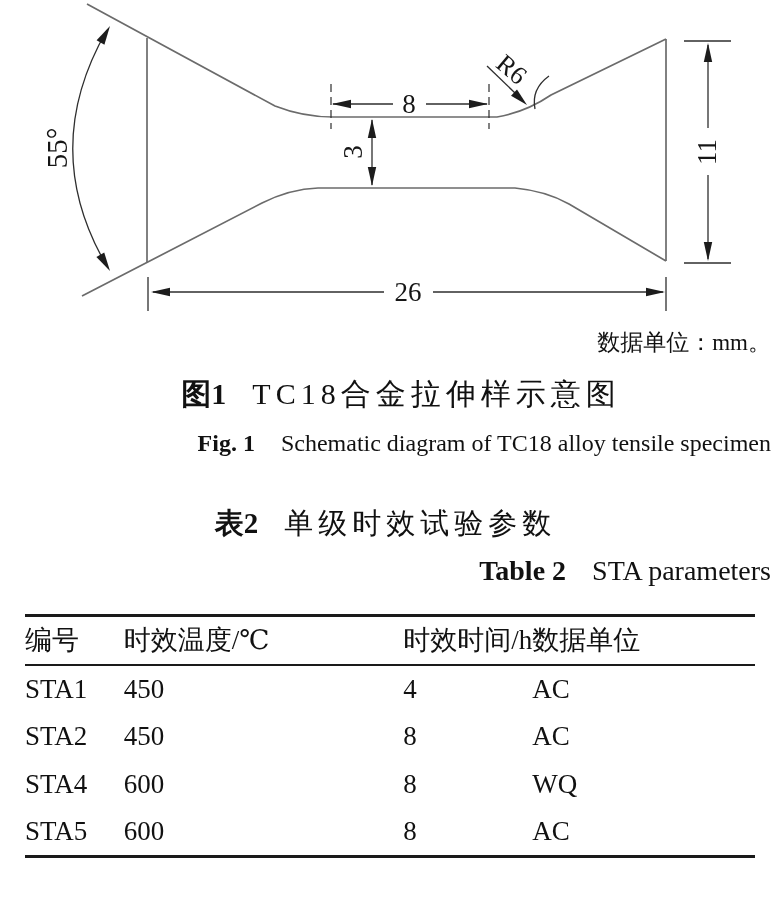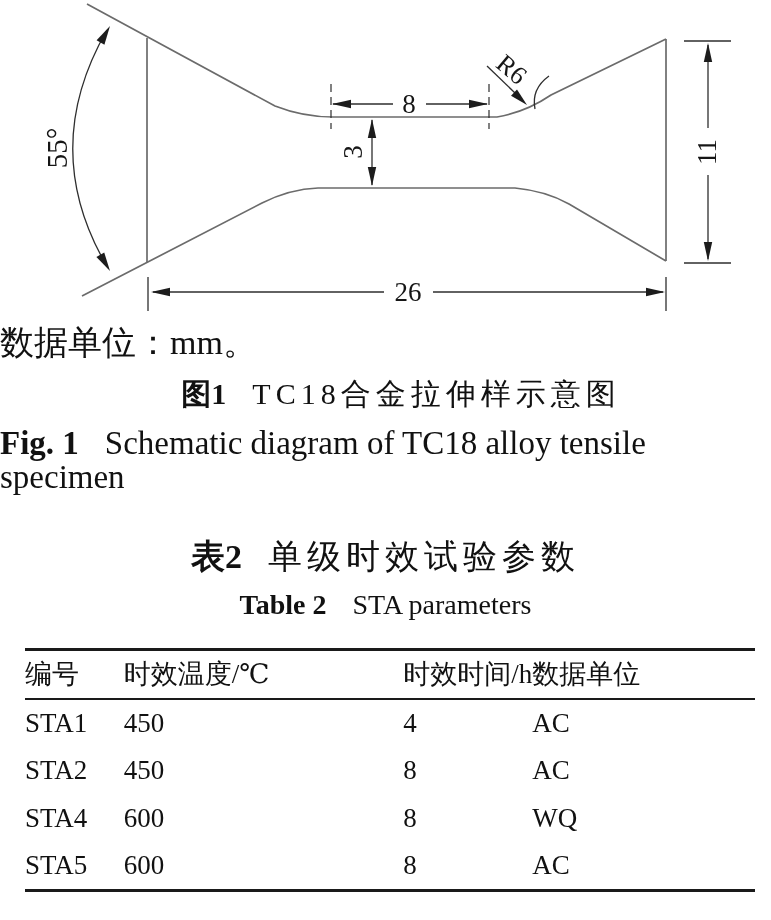--- a/index.html
+++ b/index.html
@@ -15,25 +15,25 @@
   .outline{stroke:#6b6b6b;stroke-width:1.7;fill:none;}
   .dimline{stroke:#2e2e2e;stroke-width:1.3;fill:none;}
   .dimdash{stroke:#2e2e2e;stroke-width:1.2;fill:none;stroke-dasharray:8 5;}
   .arrow{fill:#1c1c1c;stroke:none;}
   .dimtext{fill:#161616;font-family:"Liberation Serif","DejaVu Serif",serif;
            font-size:27px;text-anchor:middle;}
   .dimtext.big{font-size:29px;}
   .dimtext.r6{font-size:26px;}
 
   
-  .unit-note{text-align:left;font-size:34px;margin-top:8px;line-height:34px;}
+  .unit-note{text-align:right;font-size:23px;margin-top:8px;line-height:34px;}
   .caption-zh{text-align:center;font-size:30px;margin-top:16px;line-height:36px;padding-left:31px;}
-  .caption-en{text-align:left;font-size:33px;margin-top:14px;line-height:34px;}
-  .tcaption-zh{text-align:center;font-size:34px;margin-top:46px;line-height:34px;}
-  .tcaption-en{text-align:center;font-size:28px;margin-top:14px;line-height:34px;}
+  .caption-en{text-align:right;font-size:24px;margin-top:14px;line-height:34px;}
+  .tcaption-zh{text-align:center;font-size:29px;margin-top:46px;line-height:34px;}
+  .tcaption-en{text-align:right;font-size:28px;margin-top:14px;line-height:34px;}
   .cap-label{font-weight:bold;margin-right:26px;}
   .zh-spaced{letter-spacing:5px;}
 
   
   table.sta{
     width:730px;margin:26px 0 0 25px;border-collapse:collapse;
     border-top:3.5px solid #1a1a1a;border-bottom:3.5px solid #1a1a1a;
     font-size:27px;
   }
   table.sta thead tr{height:49px;border-bottom:2.5px solid #1a1a1a;}

